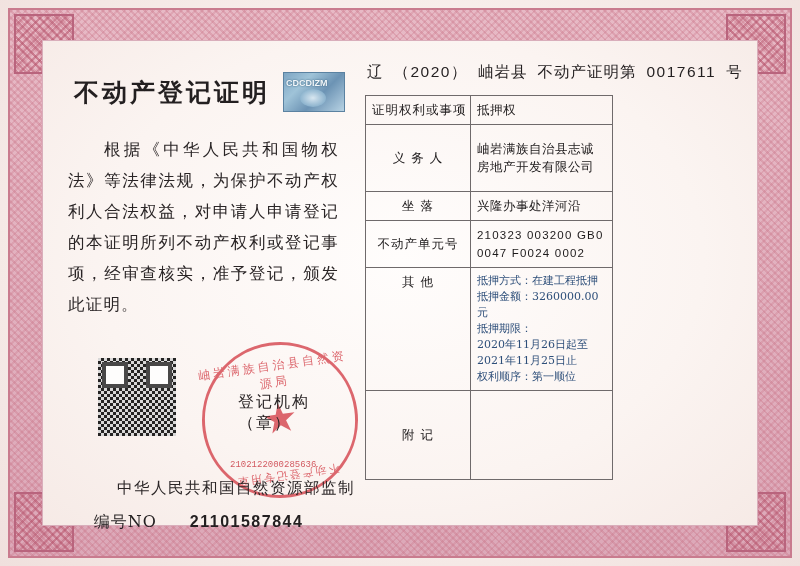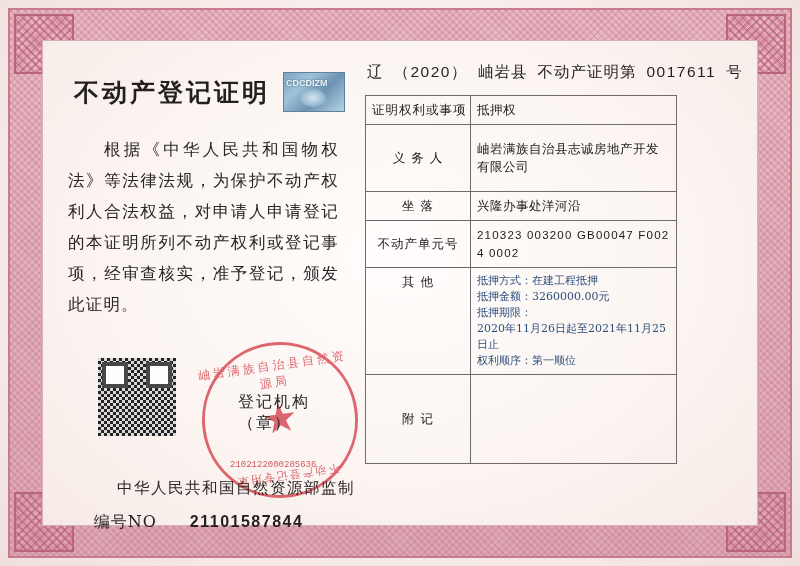--- a/index.html
+++ b/index.html
@@ -206,21 +206,21 @@
     display:flex;align-items:baseline;
     font-size:15.5px;color:#231f20;
     letter-spacing:1px;margin:14px 0 12px 6px;
     font-family:"DejaVu Serif",serif;
     white-space:nowrap;
   }
   .head-line .seg{margin-right:10px;}
   .head-line .mono{font-family:"Liberation Sans",sans-serif;letter-spacing:1.5px;}
 
   table.info{
-    width:312px;margin-left:4px;
+    width:248px;margin-left:4px;
     border-collapse:collapse;
     table-layout:fixed;
   }
   table.info td{
     border:1px solid #6f6a6b;
     font-size:12.5px;
     color:#1d1a1b;
     padding:5px 6px;
     vertical-align:middle;
     font-family:"DejaVu Serif",serif;

